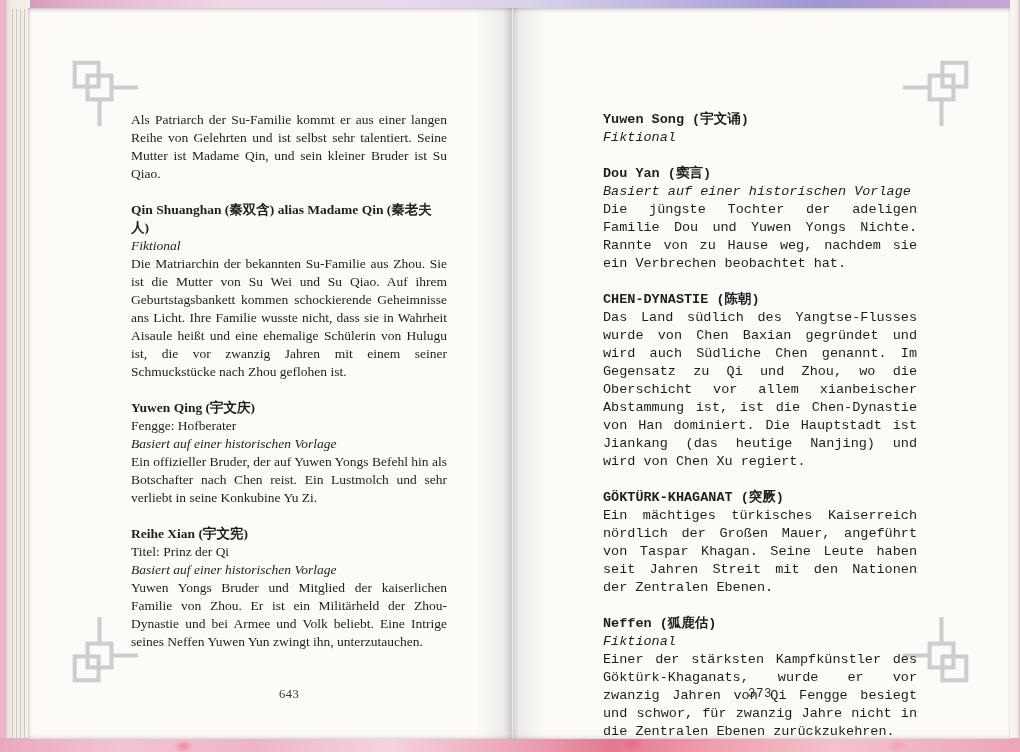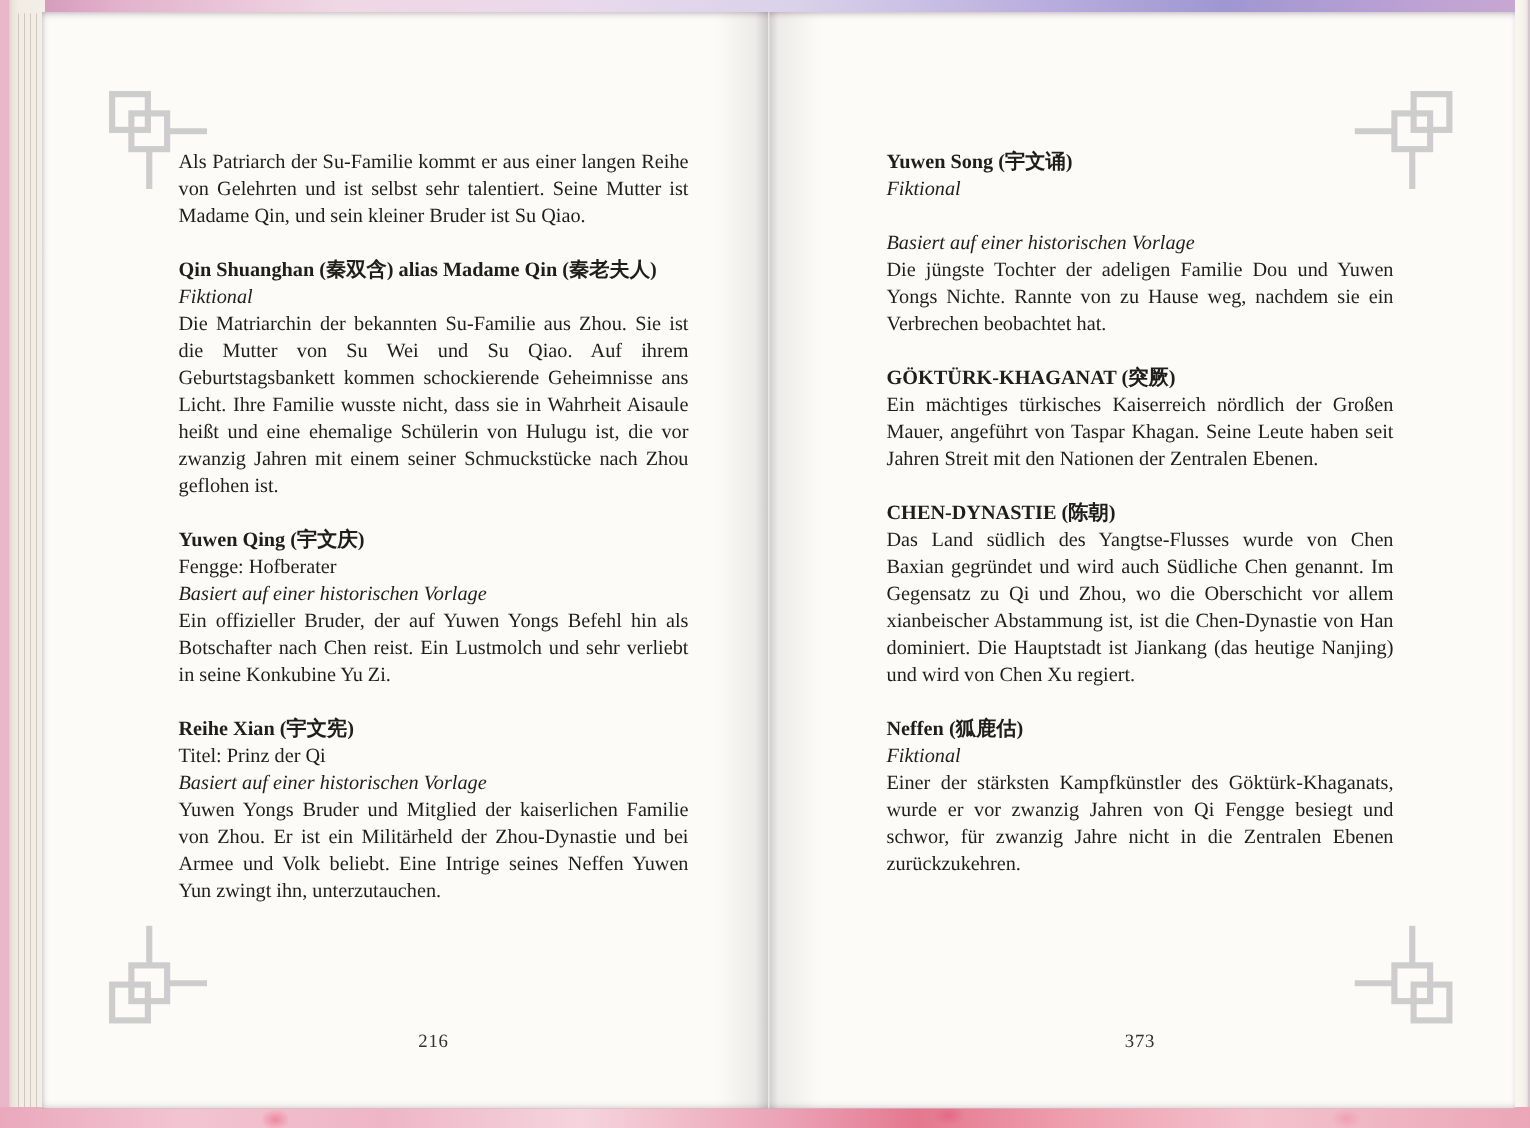--- a/index.html
+++ b/index.html
@@ -53,38 +53,38 @@
   .gutter {
     position: absolute; top: 0; bottom: 0; left: 449px; width: 70px;
     background: linear-gradient(90deg, rgba(0,0,0,0) 0%, rgba(88,78,84,0.09) 38%, rgba(70,60,70,0.26) 50%, rgba(88,78,84,0.09) 60%, rgba(0,0,0,0) 100%);
   }
   .gutter::after {
     content: ""; position: absolute; top: 0; bottom: 0; left: 50%; width: 1px;
     background: rgba(255,255,255,0.55);
   }
   .page { position: absolute; top: 0; bottom: 0; }
   .page.left  { left: 0; width: 484px; }
-  .page.right { left: 484px; right: 0; }
+  .page.right { left: 484px; right: 0; font-family: Liberation Mono, monospace; }
 
   
   .orn { position: absolute; width: 66px; height: 66px; opacity: 0.9; }
   .orn.tl { left: 44px;  top: 52px; }
   .orn.bl { left: 44px;  top: 609px; transform: scaleY(-1); }
   .orn.tr { left: 391px; top: 52px;  transform: scaleX(-1); }
   .orn.br { left: 391px; top: 609px; transform: scale(-1,-1); }
 
   
   .col {
     position: absolute; top: 87px;
     font-size: 13.5px; line-height: 18px; color: #1f1e1c;
   }
   .page.left  .col { left: 87px; width: 348px; }
   .page.right .col { left: 75px; width: 346px; }
   .col p { margin: 0; }
-  .entry { margin: 4px; }
+  .entry { margin: 16px; }
   .entry + .entry { margin-top: 18px; }
   .heading { font-weight: bold; }
   .tag { font-style: italic; }
   .body { text-align: justify; }
 
   .page-num {
     position: absolute; top: 679px; text-align: center;
     font-size: 12.5px; color: #33312e; letter-spacing: 0.5px;
   }
   .page.left  .page-num { left: 87px; width: 348px; }
@@ -132,21 +132,21 @@
           <p class="body">Ein offizieller Bruder, der auf Yuwen Yongs Befehl hin als Botschafter nach Chen reist. Ein Lustmolch und sehr verliebt in seine Konkubine Yu Zi.</p>
         </div>
         <div class="entry">
           <p class="heading">Reihe Xian (宇文宪)</p>
           <p class="title">Titel: Prinz der Qi</p>
           <p class="tag">Basiert auf einer historischen Vorlage</p>
           <p class="body">Yuwen Yongs Bruder und Mitglied der kaiserlichen Familie von Zhou. Er ist ein Militärheld der Zhou-Dynastie und bei Armee und Volk beliebt. Eine Intrige seines Neffen Yuwen Yun zwingt ihn, unterzutauchen.</p>
         </div>
       </div>
 
-      <div class="page-num">216</div>
+      <div class="page-num">643</div>
     </div>
 
     <div class="page right">
 
       <svg class="orn tr" viewBox="0 0 72 72" fill="none" stroke="#c9c9c9" stroke-width="4.5">
         <rect x="3" y="3" width="26" height="26"></rect>
         <rect x="17" y="17" width="26" height="26"></rect>
         <path d="M43 30 H72 M30 43 V72"></path>
       </svg>
       <svg class="orn br" viewBox="0 0 72 72" fill="none" stroke="#c9c9c9" stroke-width="4.5">
@@ -154,30 +154,31 @@
         <rect x="17" y="17" width="26" height="26"></rect>
         <path d="M43 30 H72 M30 43 V72"></path>
       </svg>
 
       <div class="col">
         <div class="entry">
           <p class="heading">Yuwen Song (宇文诵)</p>
           <p class="tag">Fiktional</p>
         </div>
         <div class="entry">
+          <p class="heading">Dou Yan (窦言)</p>
           <p class="tag">Basiert auf einer historischen Vorlage</p>
           <p class="body">Die jüngste Tochter der adeligen Familie Dou und Yuwen Yongs Nichte. Rannte von zu Hause weg, nachdem sie ein Verbrechen beobachtet hat.</p>
         </div>
         <div class="entry">
+          <p class="heading">CHEN-DYNASTIE (陈朝)</p>
+          <p class="body">Das Land südlich des Yangtse-Flusses wurde von Chen Baxian gegründet und wird auch Südliche Chen genannt. Im Gegensatz zu Qi und Zhou, wo die Oberschicht vor allem xianbeischer Abstammung ist, ist die Chen-Dynastie von Han dominiert. Die Hauptstadt ist Jiankang (das heutige Nanjing) und wird von Chen Xu regiert.</p>
+        </div>
+        <div class="entry">
           <p class="heading">GÖKTÜRK-KHAGANAT (突厥)</p>
           <p class="body">Ein mächtiges türkisches Kaiserreich nördlich der Großen Mauer, angeführt von Taspar Khagan. Seine Leute haben seit Jahren Streit mit den Nationen der Zentralen Ebenen.</p>
-        </div>
-        <div class="entry">
-          <p class="heading">CHEN-DYNASTIE (陈朝)</p>
-          <p class="body">Das Land südlich des Yangtse-Flusses wurde von Chen Baxian gegründet und wird auch Südliche Chen genannt. Im Gegensatz zu Qi und Zhou, wo die Oberschicht vor allem xianbeischer Abstammung ist, ist die Chen-Dynastie von Han dominiert. Die Hauptstadt ist Jiankang (das heutige Nanjing) und wird von Chen Xu regiert.</p>
         </div>
         <div class="entry">
           <p class="heading">Neffen (狐鹿估)</p>
           <p class="tag">Fiktional</p>
           <p class="body">Einer der stärksten Kampfkünstler des Göktürk-Khaganats, wurde er vor zwanzig Jahren von Qi Fengge besiegt und schwor, für zwanzig Jahre nicht in die Zentralen Ebenen zurückzukehren.</p>
         </div>
       </div>
 
       <div class="page-num">373</div>
     </div>

